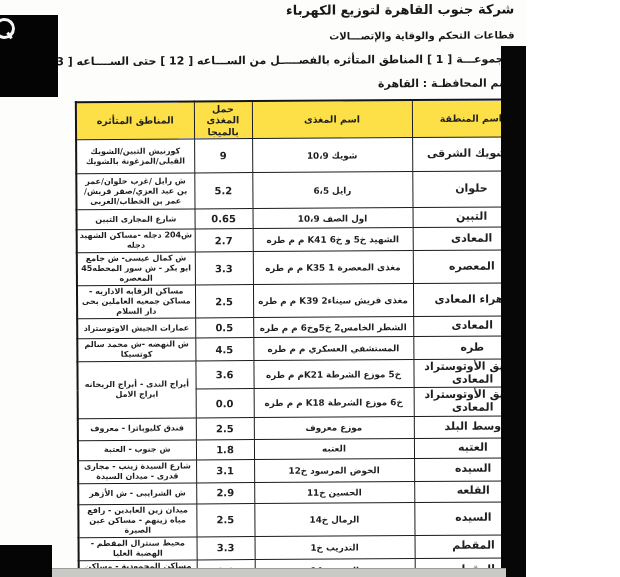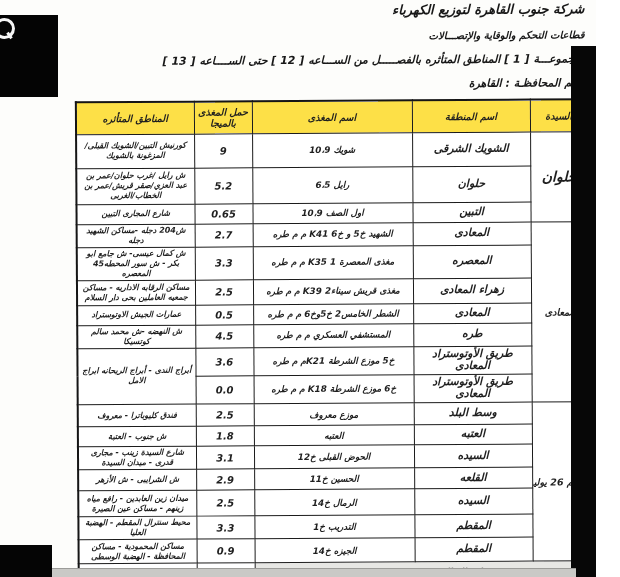--- a/index.html
+++ b/index.html
@@ -1,21 +1,21 @@
 <!DOCTYPE html>
 <html lang="ar"><head>
 <meta charset="utf-8">
 <style>
   html,body { margin:0; padding:0; }
   body {
     width:620px; height:577px; overflow:hidden;
     background:#ffffff;
     font-family:"DejaVu Sans", sans-serif;
   }
-  .canvas { position:relative; width:596px; height:577px; background:#fdfdfb; overflow:hidden;font-style:italic; }
+  .canvas { position:relative; width:526px; height:577px; background:#fdfdfb; overflow:hidden; }
   .tilt { position:absolute; inset:0; transform:rotate(-0.35deg); transform-origin:50% 50%; }
 
   
   .blk-tl { position:absolute; left:0; top:15px; width:58px; height:82px; background:#040404; z-index:5; overflow:hidden; }
   .blk-tl .glyph {
     position:absolute; left:-6px; top:3px; width:15px; height:15px;
     border:3px solid #f5f5f5; border-radius:50%;
   }
   .blk-tl .glyph-tail {
     position:absolute; left:8px; top:17px; width:3px; height:7px;
@@ -164,21 +164,21 @@
         <td class="aff">فندق كليوباترا - معروف</td>
       </tr>
       <tr style="height:20px">
         <td class="area">العتبه</td>
         <td class="feeder">العتبه</td>
         <td class="load">1.8</td>
         <td class="aff">ش جنوب - العتبة</td>
       </tr>
       <tr style="height:23px">
         <td class="area">السيده</td>
-        <td class="feeder">الحوض القبلى خ12</td>
+        <td class="feeder">الحوض المرسود خ12</td>
         <td class="load">3.1</td>
         <td class="aff">شارع السيدة زينب - مجارى قدرى - ميدان السيدة</td>
       </tr>
       <tr style="height:21px">
         <td class="area">القلعه</td>
         <td class="feeder">الحسين خ11</td>
         <td class="load">2.9</td>
         <td class="aff">ش الشرايبى - ش الأزهر</td>
       </tr>
       <tr style="height:26px">

